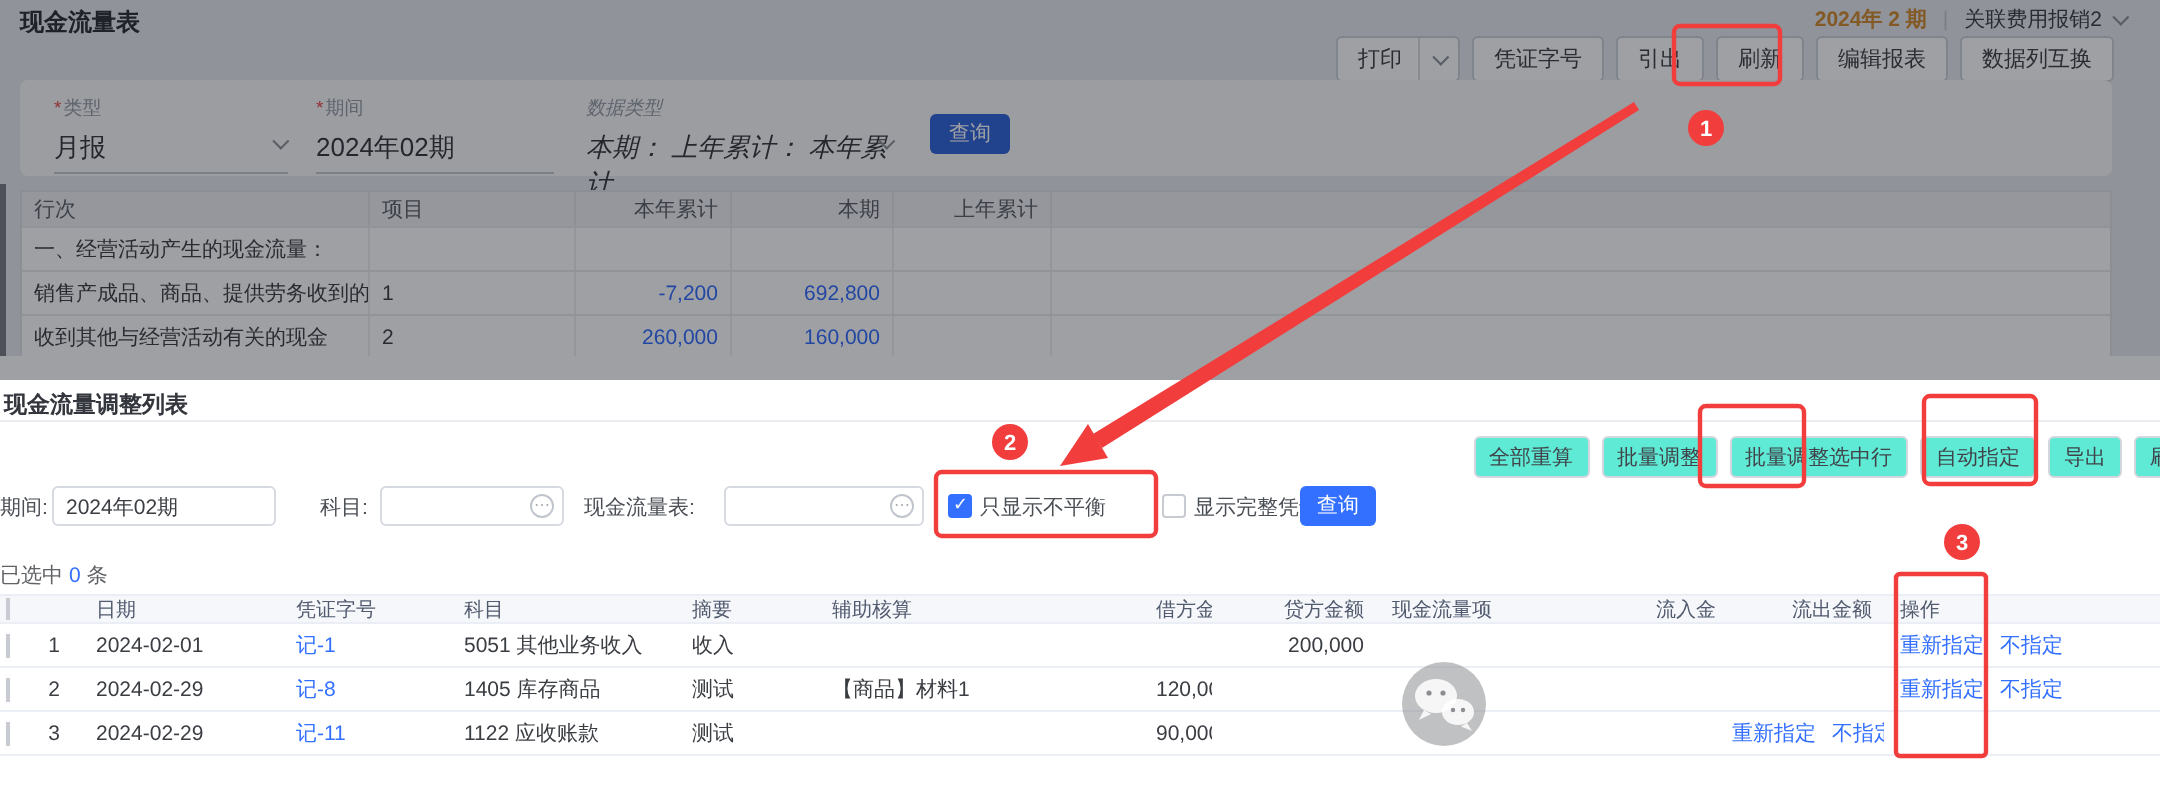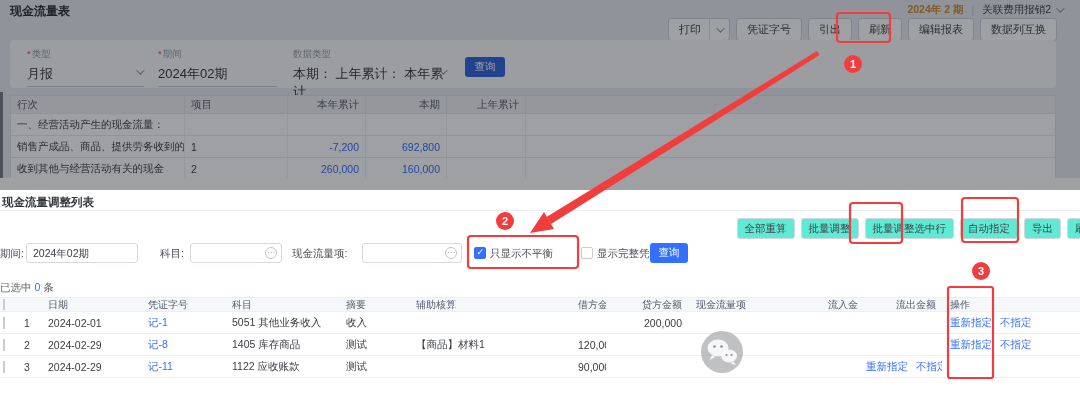--- a/index.html
+++ b/index.html
@@ -114,21 +114,21 @@
 
     <div class="form-card">
       <div class="ffield" style="left:17px; width:117px;">
         <div class="flabel"><span class="req">*</span><span>类型</span></div>
         <div class="fvalue"><span>月报</span><span class="chev"></span></div>
       </div>
       <div class="ffield" style="left:148px; width:119px;">
         <div class="flabel"><span class="req">*</span><span>期间</span></div>
         <div class="fvalue"><span>2024年02期</span></div>
       </div>
-      <div class="ffield" style="left:283px; width:154px;">
+      <div class="ffield" style="left:283px; width:154px;font-style:italic;">
         <div class="flabel"><span>数据类型</span></div>
         <div class="fvalue"><span>本期： 上年累计： 本年累计</span><span class="chev"></span></div>
       </div>
       <div class="query-btn-top">查询</div>
     </div>
 
     <div class="report-table">
       <div class="rt-row rt-head">
         <div>行次</div>
         <div>项目</div>
@@ -189,21 +189,21 @@
       <span class="pbtn">刷新</span>
     </div>
 
     <div class="filters">
       <span class="flt-label" style="left:0;">期间:</span>
       <div class="flt-input" style="left:26px; width:112px;">2024年02期</div>
       <span class="flt-label" style="left:160px;">科目:</span>
       <div class="flt-input" style="left:190px; width:92px;">
           <span class="lookup-icon">⋯</span>
         </div>
-      <span class="flt-label" style="left:292px;">现金流量项:</span>
+      <span class="flt-label" style="left:292px;">现金流量表:</span>
       <div class="flt-input" style="left:362px; width:100px;">
           <span class="lookup-icon">⋯</span>
         </div>
       <span class="cb checked" style="left:474px;"></span>
       <span class="flt-label" style="left:490px;">只显示不平衡</span>
       <span class="cb" style="left:581px;"></span>
       <span class="flt-label" style="left:597px;">显示完整凭证</span>
       <div class="query-btn">查询</div>
     </div>
 

